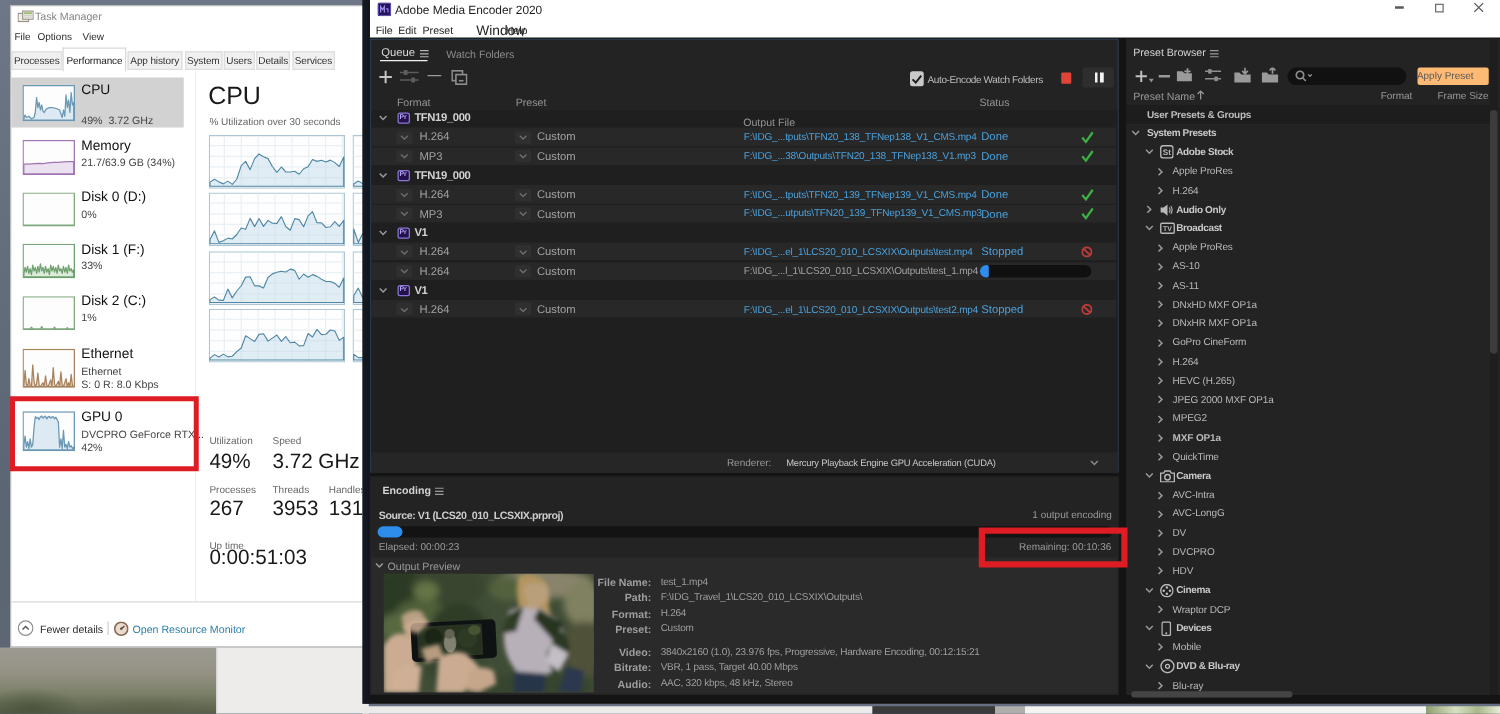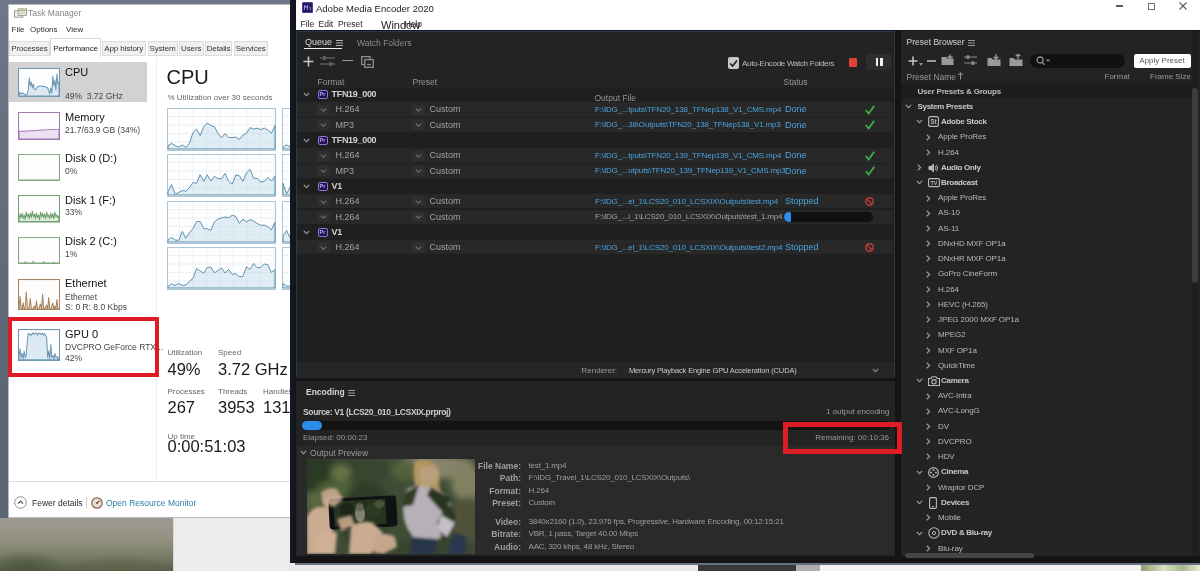--- a/index.html
+++ b/index.html
@@ -555,21 +555,21 @@
 <svg class="a" style="left:1009px;top:54px" width="14" height="13" viewBox="0 0 14 13">
     <path d="M0.5,4 H4.5 L6,5.5 H13.5 V12 H0.5 Z" fill="#9a9a9a"></path>
     <path d="M6.7,2.3 L9,0 L11.3,2.3 M9,0 L9,5" fill="none" stroke="#9a9a9a" stroke-width="1.3"></path>
   </svg>
 <div class="a" style="left:1030px;top:53.5px;width:95px;height:14px;background:#111111;border-radius:7px"></div>
 <svg class="a" style="left:1036px;top:56px" width="14" height="10" viewBox="0 0 14 10">
     <circle cx="4" cy="4" r="3" fill="none" stroke="#8e8e8e" stroke-width="1.3"></circle>
     <path d="M6.2,6.2 L8.6,8.8" stroke="#8e8e8e" stroke-width="1.3"></path>
     <path d="M10.5,3.5 L12,5 L13.5,3.5" fill="none" stroke="#8e8e8e" stroke-width="1.1"></path>
   </svg>
-<div class="a" style="left:1133.5px;top:53.5px;width:57px;height:14px;background:#ffffff;border-radius:2px;font-size:8px;color:#595959;text-align:center;line-height:14px">Apply Preset</div>
+<div class="a" style="left:1133.5px;top:53.5px;width:57px;height:14px;background:#fdba74;border-radius:2px;font-size:8px;color:#595959;line-height:14px">Apply Preset</div>
 <div class="a" style="left:906.5px;top:72px;font-size:8.5px;color:#999">Preset Name</div>
 <svg class="a" style="left:957px;top:72px" width="7" height="8" viewBox="0 0 7 8">
     <path d="M3.5,7.5 L3.5,1 M1,3.2 L3.5,0.8 L6,3.2" fill="none" stroke="#999" stroke-width="1"></path>
   </svg>
 <div class="a" style="left:1104.5px;top:72px;font-size:8px;color:#999">Format</div>
 <div class="a" style="left:1150px;top:72px;font-size:8px;color:#999">Frame Size</div>
 <div class="a" style="left:900.5px;top:84px;width:291px;height:14.5px;background:#1d1d1d"></div>
 <div class="a" style="left:917.5px;top:86.5px;font-size:8px;letter-spacing:-0.2px;font-weight:bold;color:#bdbdbd">User Presets &amp; Groups</div>
 <div class="a" style="left:900.5px;top:99.0px;width:291px;height:1px;background:#252525"></div>
 <svg class="a" style="left:904.5px;top:104.1px" width="7" height="5" viewBox="0 0 7 5">
@@ -660,21 +660,21 @@
 <div class="a" style="left:938.0px;top:315.0px;font-size:8px;letter-spacing:-0.1px;font-weight:normal;color:#b9b9b9">JPEG 2000 MXF OP1a</div>
 <div class="a" style="left:900.5px;top:327.4px;width:291px;height:1px;background:#252525"></div>
 <svg class="a" style="left:925.5px;top:331.6px" width="5" height="7" viewBox="0 0 5 7">
     <path d="M0.8,0.8 L3.6,3.5 L0.8,6.2" fill="none" stroke="#9a9a9a" stroke-width="1.2"></path>
   </svg>
 <div class="a" style="left:938.0px;top:330.2px;font-size:8px;letter-spacing:-0.1px;font-weight:normal;color:#b9b9b9">MPEG2</div>
 <div class="a" style="left:900.5px;top:342.7px;width:291px;height:1px;background:#252525"></div>
 <svg class="a" style="left:925.5px;top:346.8px" width="5" height="7" viewBox="0 0 5 7">
     <path d="M0.8,0.8 L3.6,3.5 L0.8,6.2" fill="none" stroke="#9a9a9a" stroke-width="1.2"></path>
   </svg>
-<div class="a" style="left:938.0px;top:345.5px;font-size:8px;letter-spacing:-0.1px;font-weight:normal;color:#b9b9b9">MXF OP1a</div>
+<div class="a" style="left:938.0px;top:345.5px;font-size:8px;letter-spacing:-0.1px;font-weight:bold;color:#b9b9b9">MXF OP1a</div>
 <div class="a" style="left:900.5px;top:357.9px;width:291px;height:1px;background:#252525"></div>
 <svg class="a" style="left:925.5px;top:362.0px" width="5" height="7" viewBox="0 0 5 7">
     <path d="M0.8,0.8 L3.6,3.5 L0.8,6.2" fill="none" stroke="#9a9a9a" stroke-width="1.2"></path>
   </svg>
 <div class="a" style="left:938.0px;top:360.7px;font-size:8px;letter-spacing:-0.1px;font-weight:normal;color:#b9b9b9">QuickTime</div>
 <div class="a" style="left:900.5px;top:373.1px;width:291px;height:1px;background:#252525"></div>
 <svg class="a" style="left:915.5px;top:378.2px" width="7" height="5" viewBox="0 0 7 5">
     <path d="M0.8,0.8 L3.5,3.6 L6.2,0.8" fill="none" stroke="#9a9a9a" stroke-width="1.2"></path>
   </svg>
 <svg class="a" style="left:927.5px;top:375.7px" width="12" height="10" viewBox="0 0 12 10">

